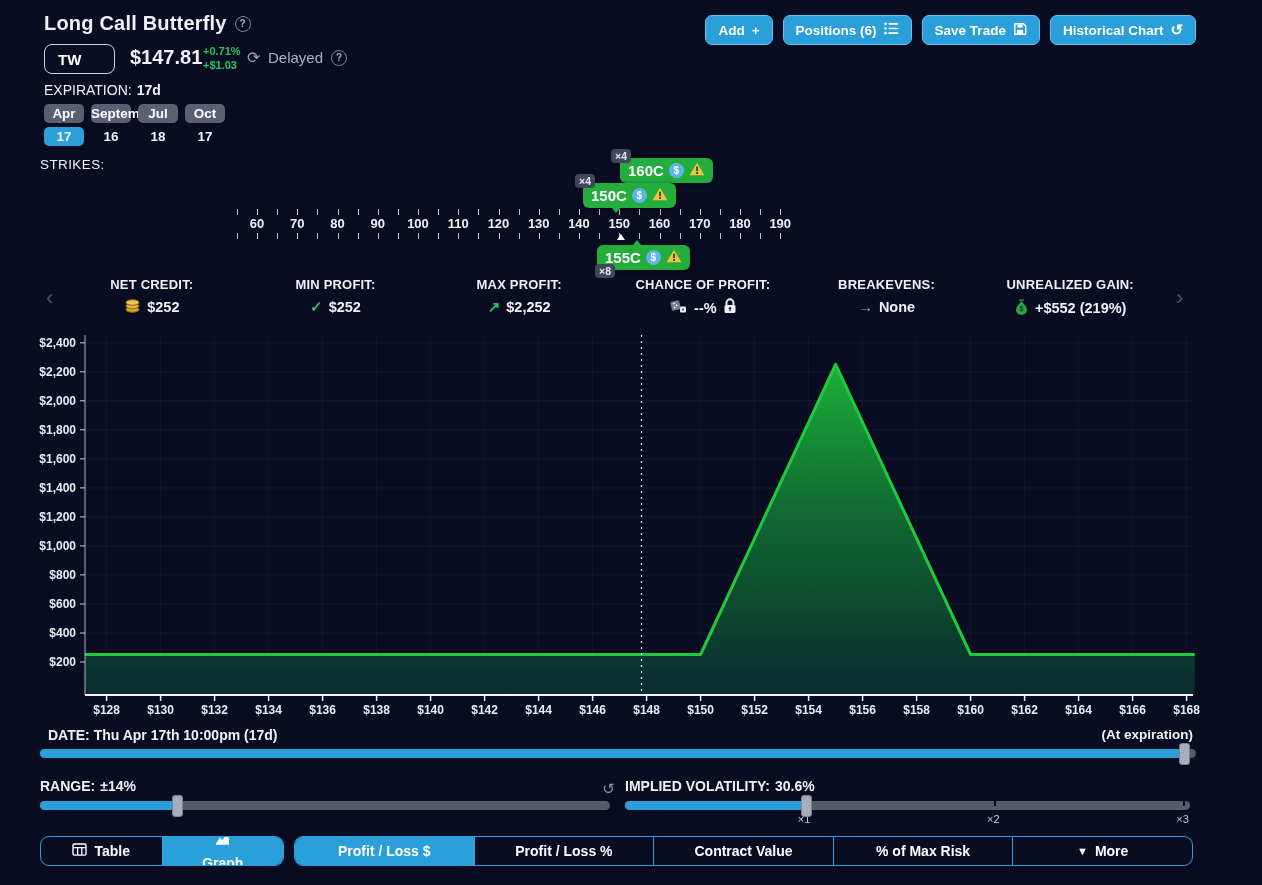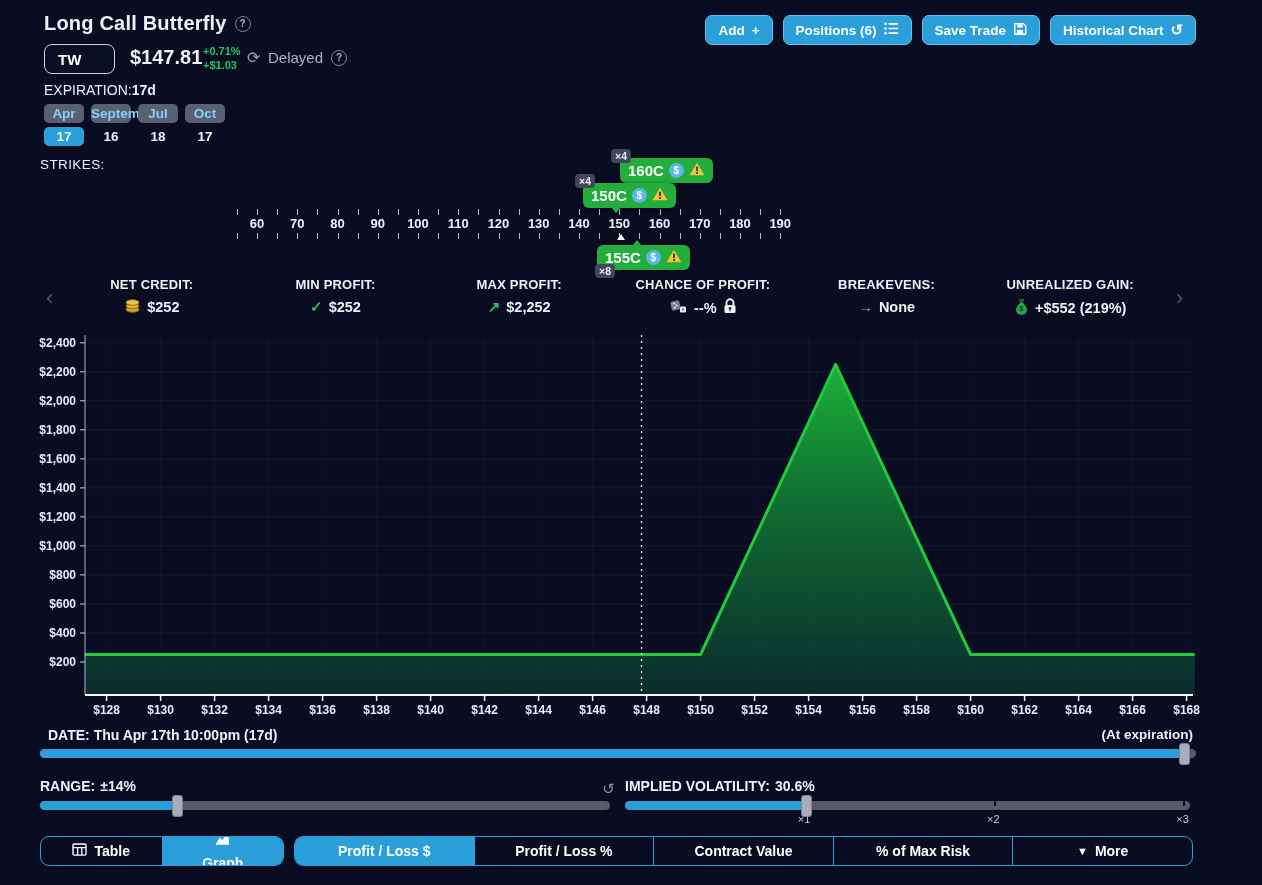--- a/index.html
+++ b/index.html
@@ -23,23 +23,23 @@
   #ticker-box { left:44px; top:44px; width:71px; height:30px; border:1.5px solid #cdd2de; border-radius:8px;
                 background:#0b0f24; color:#fff; font-weight:700; font-size:15px; padding-left:13px;
                 display:flex; align-items:center; }
   #price { left:130px; top:46px; font-size:20px; font-weight:700; }
   #change { left:203px; top:45px; font-size:11px; font-weight:700; color:#22c55e; line-height:1.25; }
   #refresh { left:247px; top:48px; font-size:16px; color:#99a0b2; }
   #delayed { left:268px; top:49px; font-size:15px; color:#aab1c3; display:flex; gap:8px; align-items:center; }
 
   
   #exp-label { left:44px; top:82px; font-size:14px; }
-  #exp-label b { }
+  #exp-label b { margin-left:5px; }
   #month-row { left:44px; top:104px; display:flex; gap:7px; }
-  .month-chip { background:#5a5f72; border-radius:5px; color:#7dd3fc; font-size:13.5px; font-weight:700;
+  .month-chip { background:#5a5f72; border-radius:5px; color:#ffffff; font-size:13.5px; font-weight:700;
                 padding:2px 0; width:40px; text-align:center; cursor:pointer; }
   #day-row { left:44px; top:127px; display:flex; gap:7px; }
   .day-cell { width:40px; text-align:center; font-size:13.5px; font-weight:700; border-radius:5px; padding:2px 0; cursor:pointer; }
   .day-cell.sel { background:#2b9fd9; }
 
   
   #strikes-label { left:40px; top:157px; font-size:13.5px; letter-spacing:.4px; }
   #strikes-widget { left:0; top:145px; width:1262px; height:135px; }
   .rtick { position:absolute; width:1px; background:rgba(235,239,248,.8); height:6px; }
   .rlabel { position:absolute; width:40px; margin-left:-20px; text-align:center; font-size:13px; font-weight:600; color:#eef1f7; }

